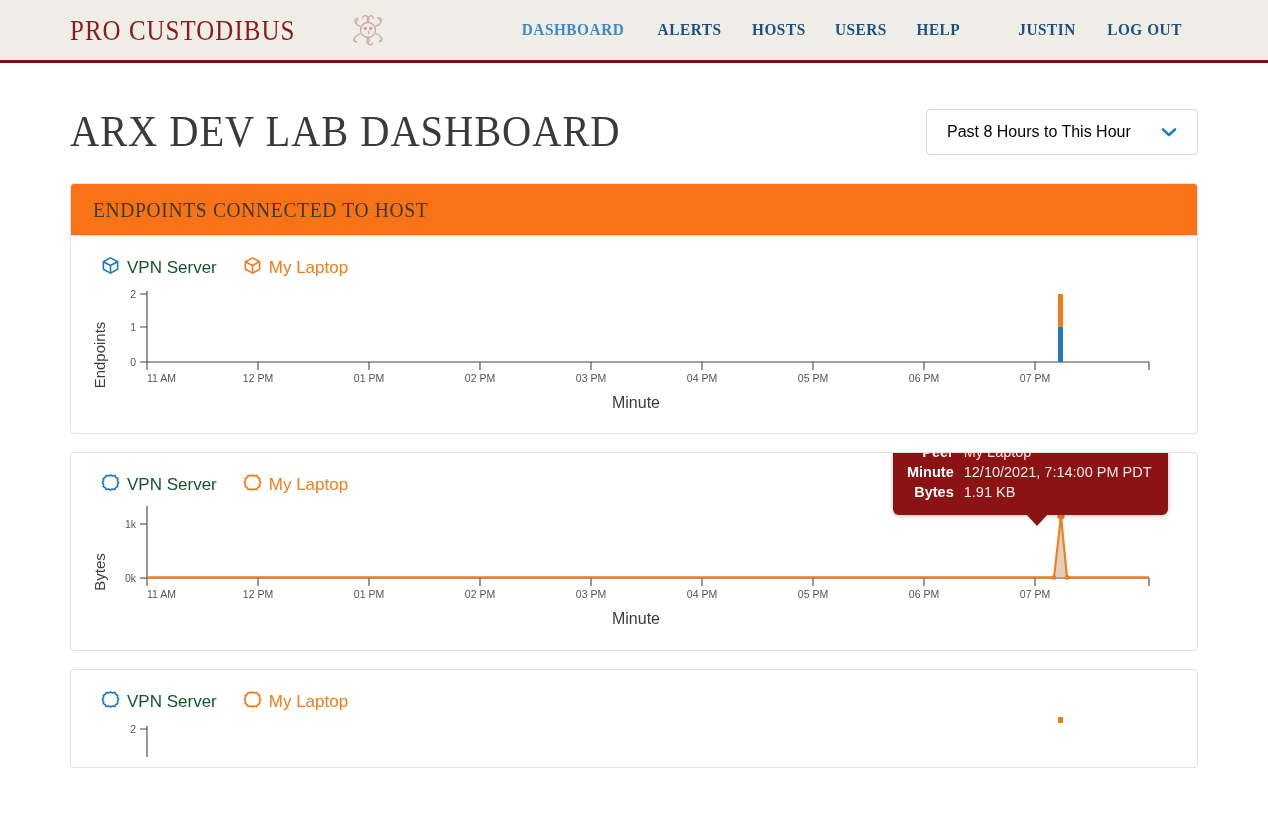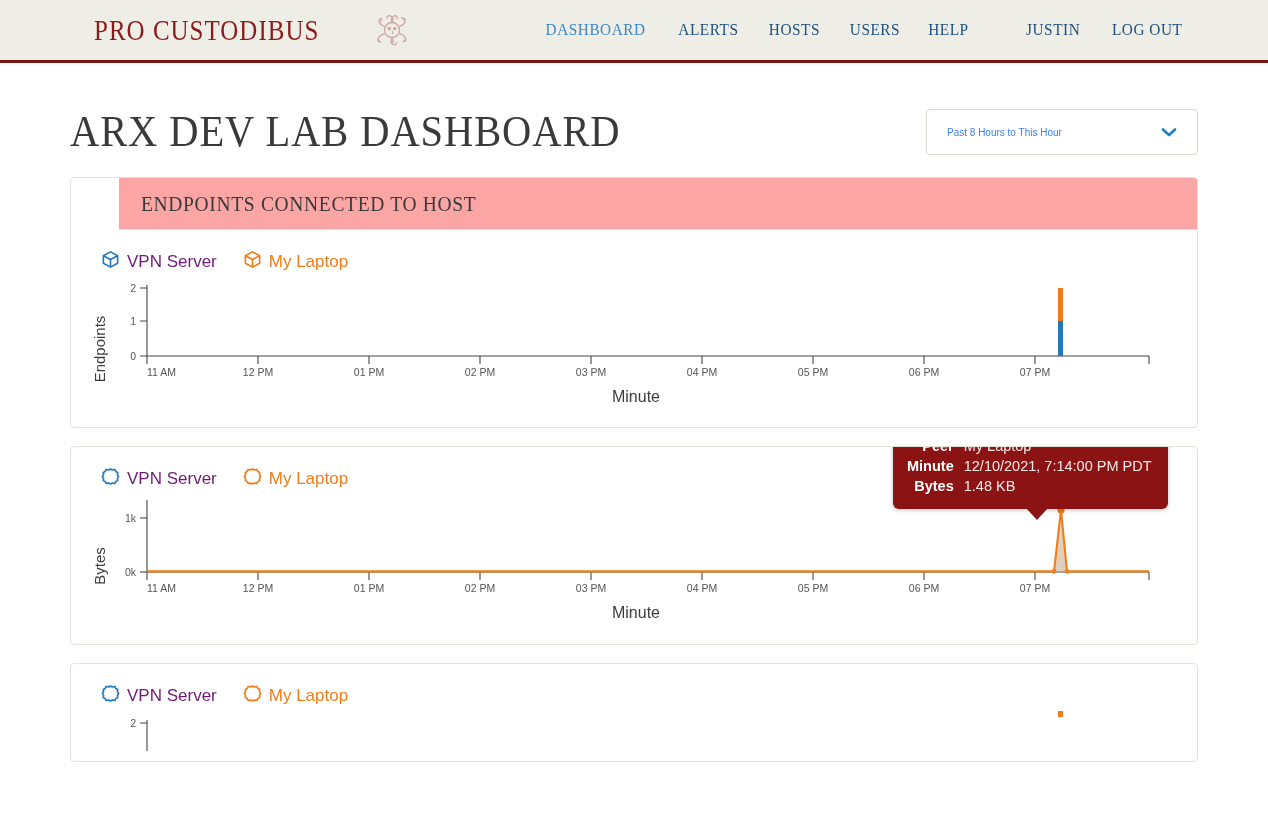--- a/index.html
+++ b/index.html
@@ -15,38 +15,39 @@
   
   .topbar {
     height:63px;
     background:#eeeee6;
     border-bottom:3px solid #7b1113;
     display:flex;
     align-items:center;
     padding:0 70px;
     position:relative;
   }
-  .brand { display:flex; align-items:center; gap:14px; text-decoration:none;margin-left:24px; }
+  .brand { display:flex; align-items:center; gap:14px; text-decoration:none; }
   .brand-text {
     font-family:"Liberation Serif", serif;
     font-size:29px;
     letter-spacing:1.2px;
     color:#8b1a1a;
     font-weight:400;
     transform:scaleX(0.86);
     transform-origin:left center;
     white-space:nowrap;
   }
   .medusa { width:44px; height:44px; opacity:.85; }
 
   .nav {
     margin-left:auto;
     display:flex;
     align-items:center;
     gap:0;
+    font-weight:bold;
   }
   .nav a {
     font-family:"Liberation Serif", serif;
     font-size:17px;
     letter-spacing:0.6px;
     color:#1d4f7f;
     text-decoration:none;
     padding:0 12px;
     transform:scaleX(0.9);
     white-space:nowrap;
@@ -55,21 +56,21 @@
   .nav .gap { width:28px; }
 
   
   .page { padding:0 70px; }
 
   .page-head {
     display:flex;
     align-items:center;
     justify-content:space-between;
     padding-top:46px;
-    padding-bottom:22px;
+    padding-bottom:28px;
   }
   .page-title {
     font-family:"Liberation Serif", serif;
     font-size:44px;
     line-height:1;
     color:#3a3a3a;
     letter-spacing:1px;
     font-weight:400;
     margin:0;
     transform:scaleX(0.92);
@@ -82,54 +83,53 @@
     height:46px;
     border:1px solid #d9d9d2;
     border-radius:4px;
     background:#fff;
     display:flex;
     align-items:center;
     justify-content:space-between;
     padding:0 18px 0 20px;
     cursor:pointer;
   }
-  .range-select .label { font-size:10px; color:#3b82f6; }
+  .range-select .label { font-size:16px; color:#000000; }
   .chev { color:#1e7fc2; display:flex; }
 
   
   .panel {
     border:1px solid #e3e3dc;
     border-radius:4px;
     background:#fff;
     margin-bottom:18px;
     overflow:hidden;
   }
   .panel-head {
-    background:#fca5a5;
+    background:#f97316;
     border-bottom:1px solid #e3e3dc;
     padding:14px 22px 12px;
-    margin-left:48px;
   }
   .panel-head h2 {
     margin:0;
     font-family:"Liberation Serif", serif;
     font-weight:400;
     font-size:21px;
     letter-spacing:0.7px;
     color:#3a3a3a;
     transform:scaleX(0.93);
     transform-origin:left center;
     white-space:nowrap;
   }
   .panel-body { padding:14px 20px 10px; position:relative; }
 
   .legend { display:flex; align-items:center; gap:26px; padding:6px 0 4px 10px; }
   .legend-item { display:flex; align-items:center; gap:7px; cursor:pointer; }
   .legend-item .name { font-size:17px; }
-  .legend-item.blue .name { color:#701a75; }
+  .legend-item.blue .name { color:#14532d; }
   .legend-item.orange .name { color:#f07d18; }
 
   
   .chart-wrap { position:relative; }
   .chart-svg { display:block; }
   .ylabel {
     font-size:15px; fill:#3c3c3c;
     font-family:"Liberation Sans", sans-serif;
   }
   .xlabel { font-size:16px; fill:#3c3c3c; font-family:"Liberation Sans", sans-serif; }
@@ -361,21 +361,21 @@
                 <tr>
               <td class="k">Peer</td>
               <td class="v">My Laptop</td>
             </tr>
             <tr>
               <td class="k">Minute</td>
               <td class="v">12/10/2021, 7:14:00 PM PDT</td>
             </tr>
             <tr>
               <td class="k">Bytes</td>
-              <td class="v">1.48 KB</td>
+              <td class="v">1.91 KB</td>
             </tr>
           </tbody>
             </table>
           <span class="arrow"></span>
         </div>
       </div>
     </div>
   </section>
 
   <section class="panel">

